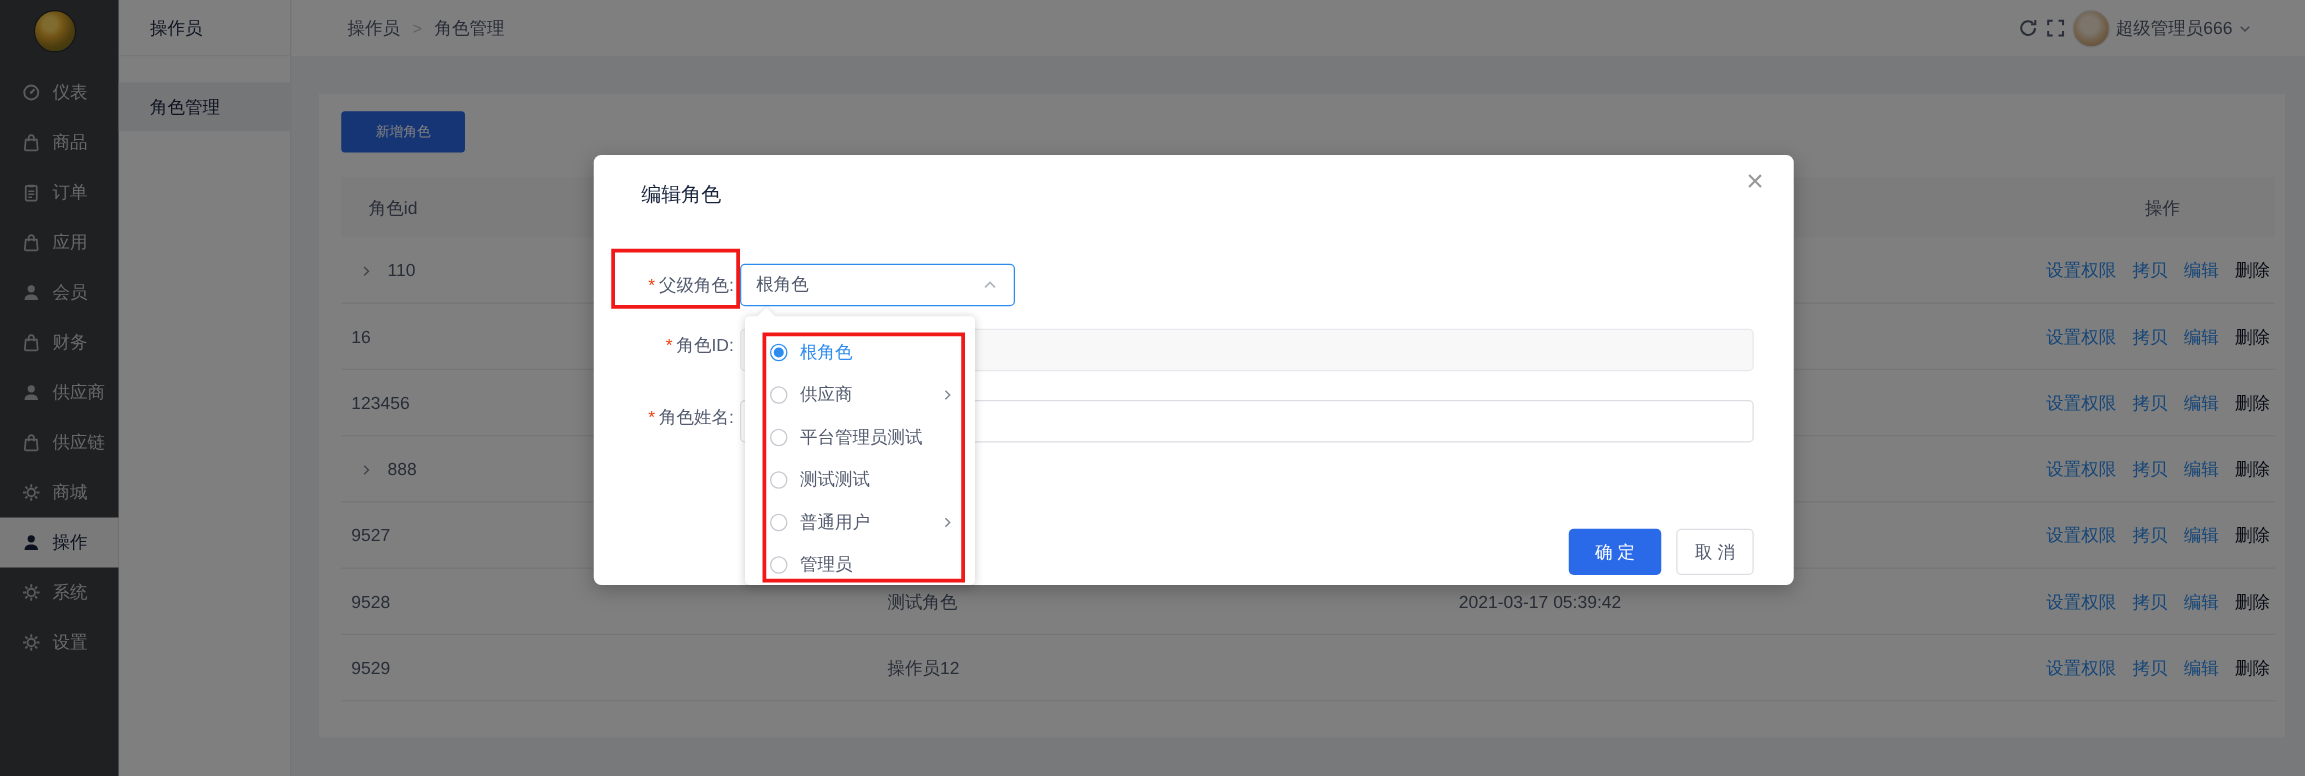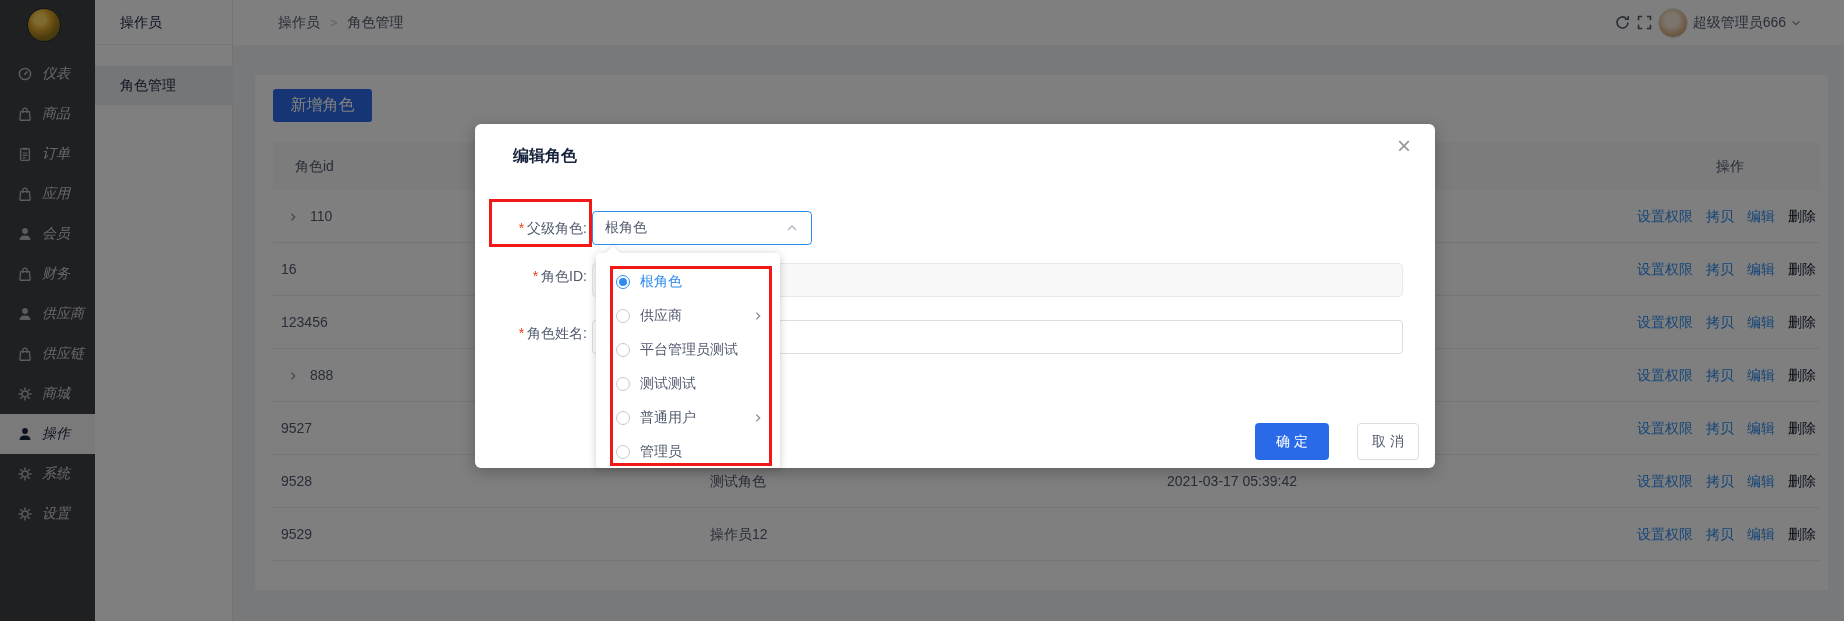--- a/index.html
+++ b/index.html
@@ -7,21 +7,21 @@
     font-family:"Liberation Sans","DejaVu Sans",sans-serif; font-size:14px; }
   #app { position:relative; width:1844px; height:621px; background:#f0f2f5; }
 
   
   .sidebar { position:absolute; left:0; top:0; width:95px; height:621px; background:#3f4045; z-index:1; }
   .logo { position:absolute; left:27px; top:8px; width:34px; height:34px; border-radius:50%;
     background:radial-gradient(circle at 38% 32%, #ffd75e 0 18%, #e3a92c 35%, #9b7a1d 62%, #5d6b2a 100%);
     border:1px solid #2a2b2e; }
   .side-menu { position:absolute; left:0; top:54px; width:95px; }
   .side-item { height:40px; display:flex; align-items:center; padding-left:17px; gap:9px;
-    color:#cfd0d2; cursor:pointer;font-style:italic; }
+    color:#cfd0d2; cursor:pointer; }
   .side-item .sicon { width:16px; height:16px; color:#b4b6b9; display:flex; }
   .side-item.active { background:#f5f5f5; color:#17233d; }
   .side-item.active .sicon { color:#17233d; }
   .sicon svg { width:16px; height:16px; }
 
   
   .submenu { position:absolute; left:95px; top:0; width:138px; height:621px; background:#ffffff;
     border-right:1px solid #e8e8e8; z-index:1; }
   .submenu-title { height:45px; line-height:45px; padding-left:25px; color:#17233d;
     border-bottom:1px solid #f0f0f0; }
@@ -40,21 +40,21 @@
   .avatar { width:30px; height:30px; border-radius:50%;
     background:radial-gradient(circle at 45% 40%, #f7ead8 0 30%, #dfb98c 60%, #b98c5e 100%);
     border:1px solid #e2e2e2; }
   .username { color:#515a6e; display:flex; align-items:center; gap:4px; cursor:pointer; }
   .chev-down { width:12px; height:12px; color:#808695; display:flex; }
   .chev-down svg { width:12px; height:12px; }
 
   
   .card { position:absolute; left:255px; top:75px; width:1573px; height:515px; background:#fff; z-index:1; }
   .add-btn { position:absolute; left:18px; top:14px; width:99px; height:33px; border:none; border-radius:3px;
-    background:#2a6ae9; color:#fff; font-size:16px; cursor:pointer; }
+    background:#2a6ae9; color:#fff; font-size:11px; cursor:pointer; }
   .table { position:absolute; left:18px; top:67px; width:1547px; }
   .thead { position:relative; height:48px; background:#f8f8f9; color:#515a6e; font-weight:500; }
   .th-id { position:absolute; left:8px; top:0; line-height:48px;margin-left:14px; }
   .th-act { position:absolute; right:0; top:0; width:180px; line-height:48px; text-align:center; }
   .trow { position:relative; height:53px; border-bottom:1px solid #e8eaec; color:#515a6e; }
   .exp { position:absolute; left:14px; top:0; height:53px; display:flex; align-items:center;
     color:#808695; cursor:pointer; }
   .exp svg { width:12px; height:12px; }
   .cid { position:absolute; top:0; line-height:53px; }
   .cname { position:absolute; left:437px; top:0; line-height:53px;text-align:right; }
@@ -63,37 +63,37 @@
   .alink { color:#2d8cf0; text-decoration:none; cursor:pointer;font-family:Liberation Mono, monospace; }
   .alink.danger { color:#0f172a; }
 
   
   .overlay { position:absolute; left:0; top:0; width:1844px; height:621px;
     background:rgba(0,0,0,0.5); z-index:10; }
 
   
   .modal { position:absolute; left:475px; top:124px; width:960px; height:344px; background:#fff;
     border-radius:6px; box-shadow:0 4px 16px rgba(0,0,0,.25); z-index:20; }
-  .modal-title { position:absolute; left:38px; top:22px; font-size:16px; color:#17233d; font-weight:700; }
+  .modal-title { position:absolute; left:38px; top:22px; font-size:16px; color:#17233d; font-weight:400; }
   .modal-close { position:absolute; right:24px; top:10px; font-size:24px; color:#999; cursor:pointer;
     line-height:1; }
   .flabel { position:absolute; left:20px; width:92px; text-align:right; color:#515a6e; line-height:20px; }
   .req { color:#ed4014; margin-right:3px; }
   .sel-box { position:absolute; left:117px; top:87px; width:220px; height:34px; border:1px solid #2d8cf0;
     border-radius:4px; background:#fff; display:flex; align-items:center; padding:0 12px; cursor:pointer; }
   .sel-value { color:#515a6e; flex:1; }
   .sel-arrow { width:14px; height:14px; color:#b0b6bf; display:flex; }
   .sel-arrow svg { width:14px; height:14px; }
   .minput { position:absolute; left:117px; width:811px; height:34px; border-radius:4px; border:1px solid #dcdee2;
     background:#fff; padding:0 12px; font-size:14px; color:#515a6e; font-family:inherit; }
   .minput.disabled { background:#f8f8f9; border-color:#e5e8ec; }
   .btn-ok { position:absolute; left:780px; top:299px; width:74px; height:37px; border:none; border-radius:4px;
     background:#2a6ae9; color:#fff; font-size:14px; cursor:pointer; }
   .btn-cancel { position:absolute; left:866px; top:299px; width:62px; height:37px; border:1px solid #dcdee2;
-    border-radius:4px; background:#fff; color:#515a6e; font-size:14px; cursor:pointer;margin-left:16px; }
+    border-radius:4px; background:#fff; color:#515a6e; font-size:14px; cursor:pointer; }
 
   
   .dropdown { position:absolute; left:596px; top:253px; width:184px; height:215px; background:#fff;
     border-radius:4px; box-shadow:0 1px 8px rgba(0,0,0,.2); z-index:30; padding-top:12px; }
   .dd-notch { position:absolute; left:12px; top:-5px; width:10px; height:10px; background:#fff;
     transform:rotate(45deg); box-shadow:-2px -2px 3px rgba(0,0,0,.06); }
   .opt { height:34px; display:flex; align-items:center; padding:0 16px 0 20px; cursor:pointer; }
   .radio { width:14px; height:14px; border-radius:50%; border:1px solid #c5c8ce; background:#fff;
     display:flex; align-items:center; justify-content:center; flex:none; }
   .radio.sel { border-color:#2d8cf0; }

